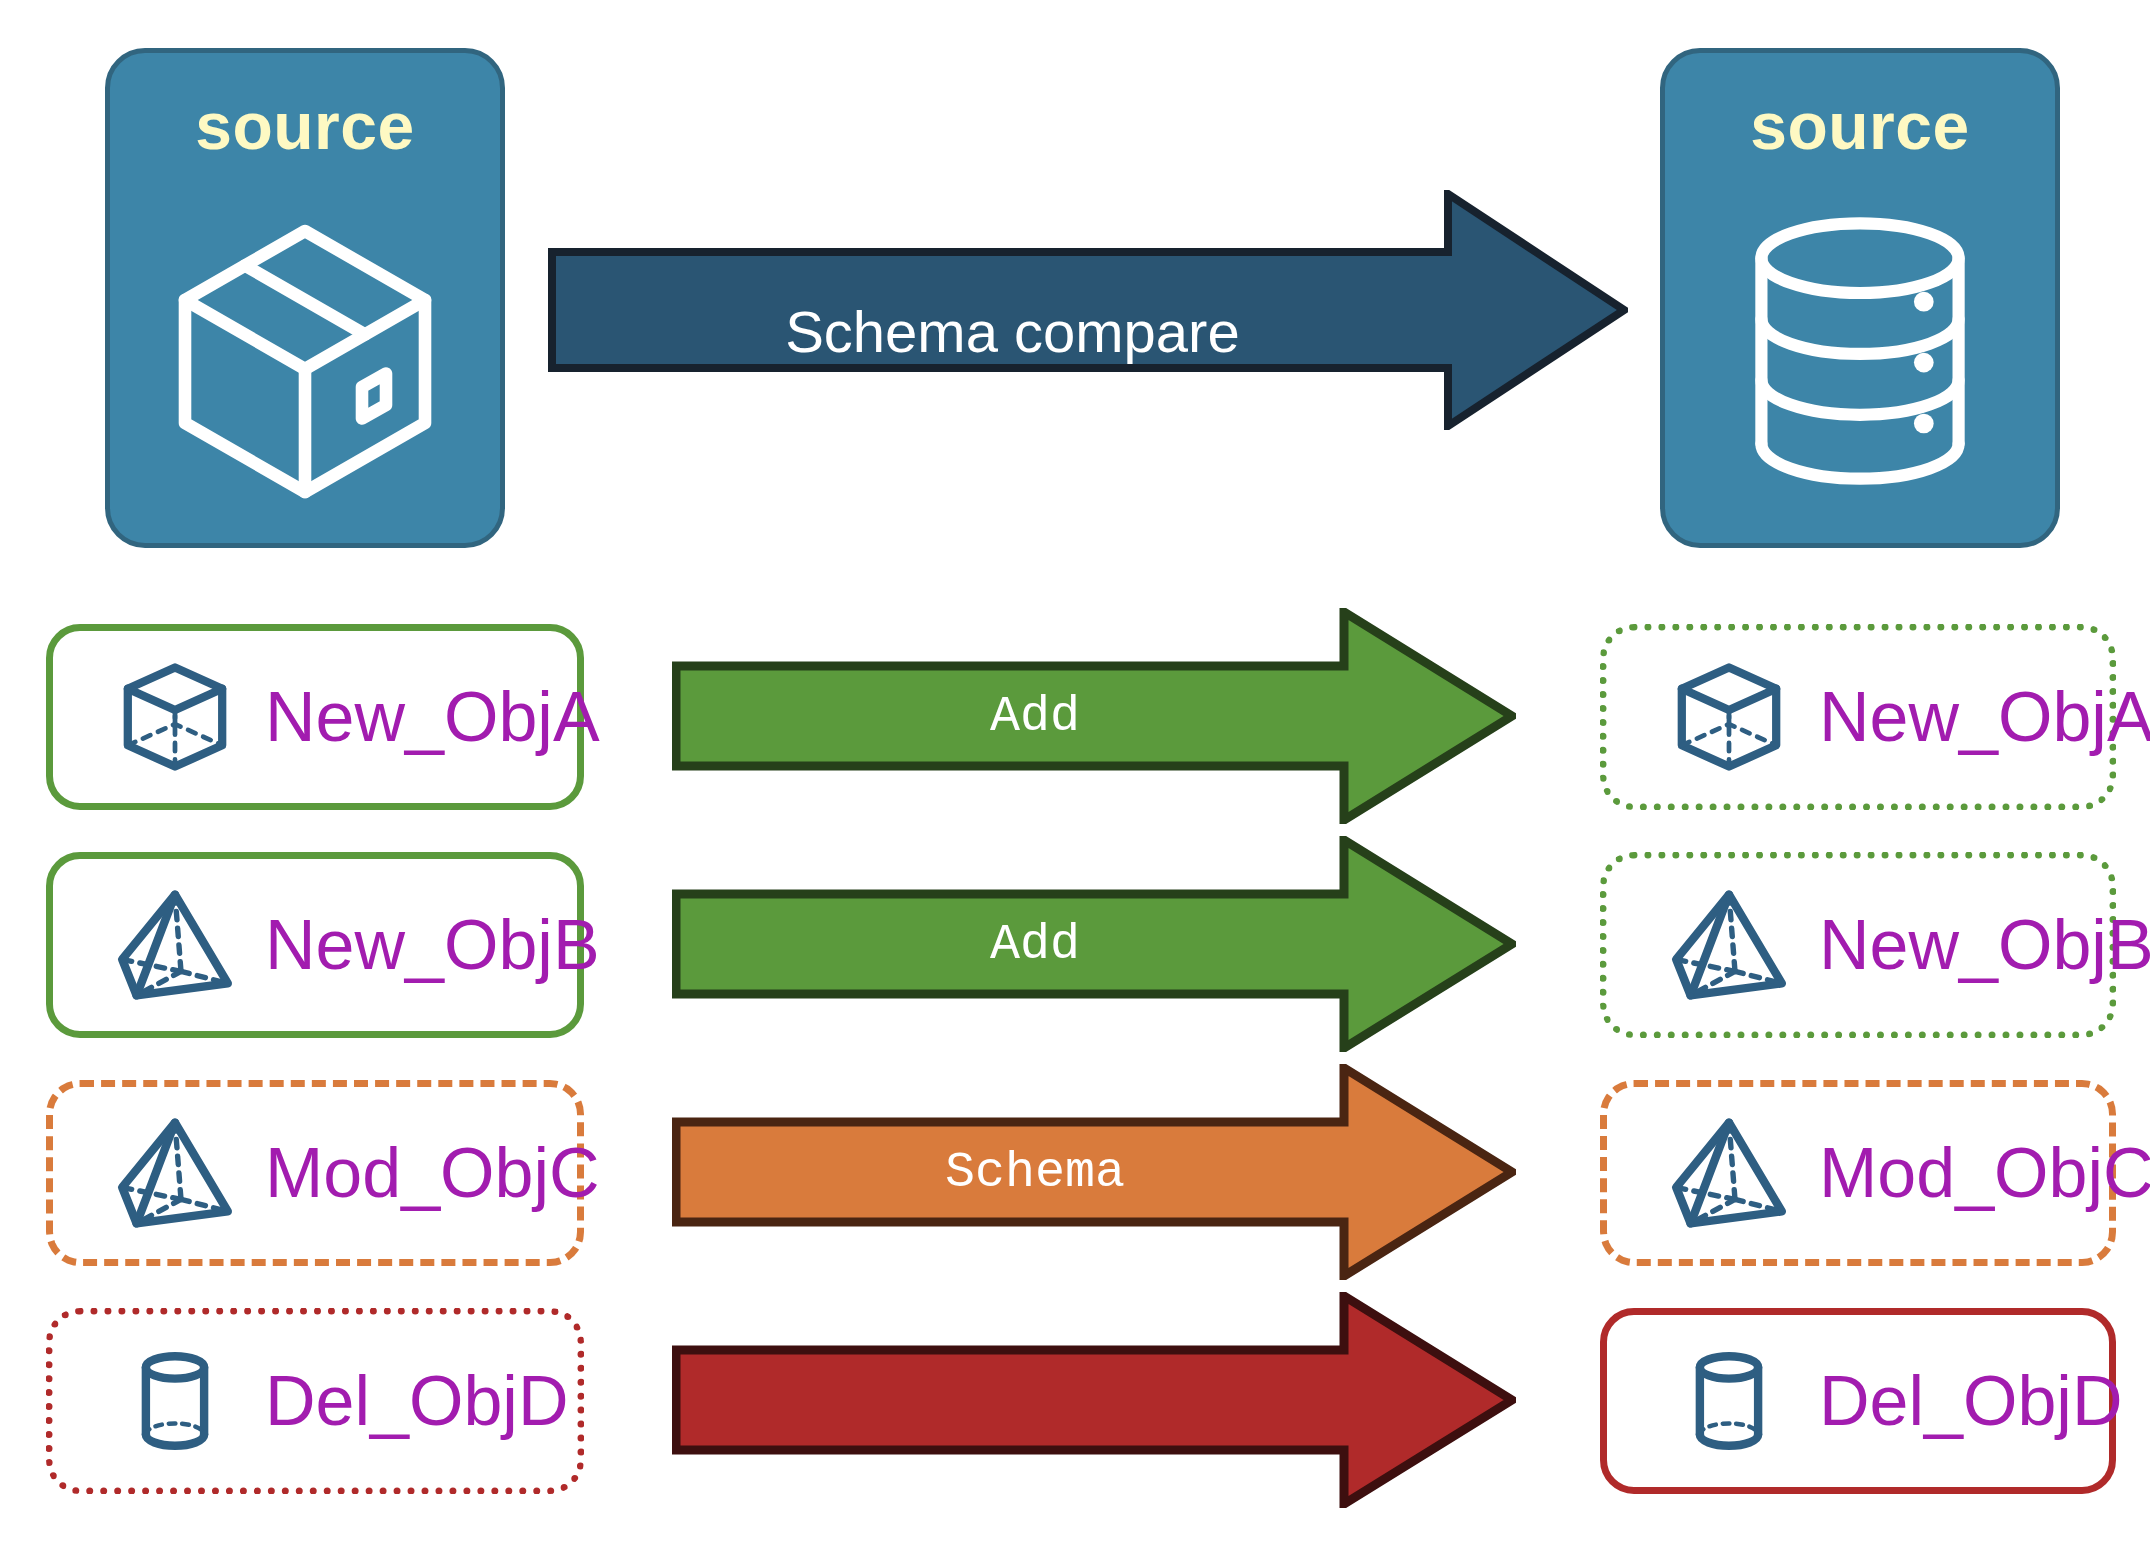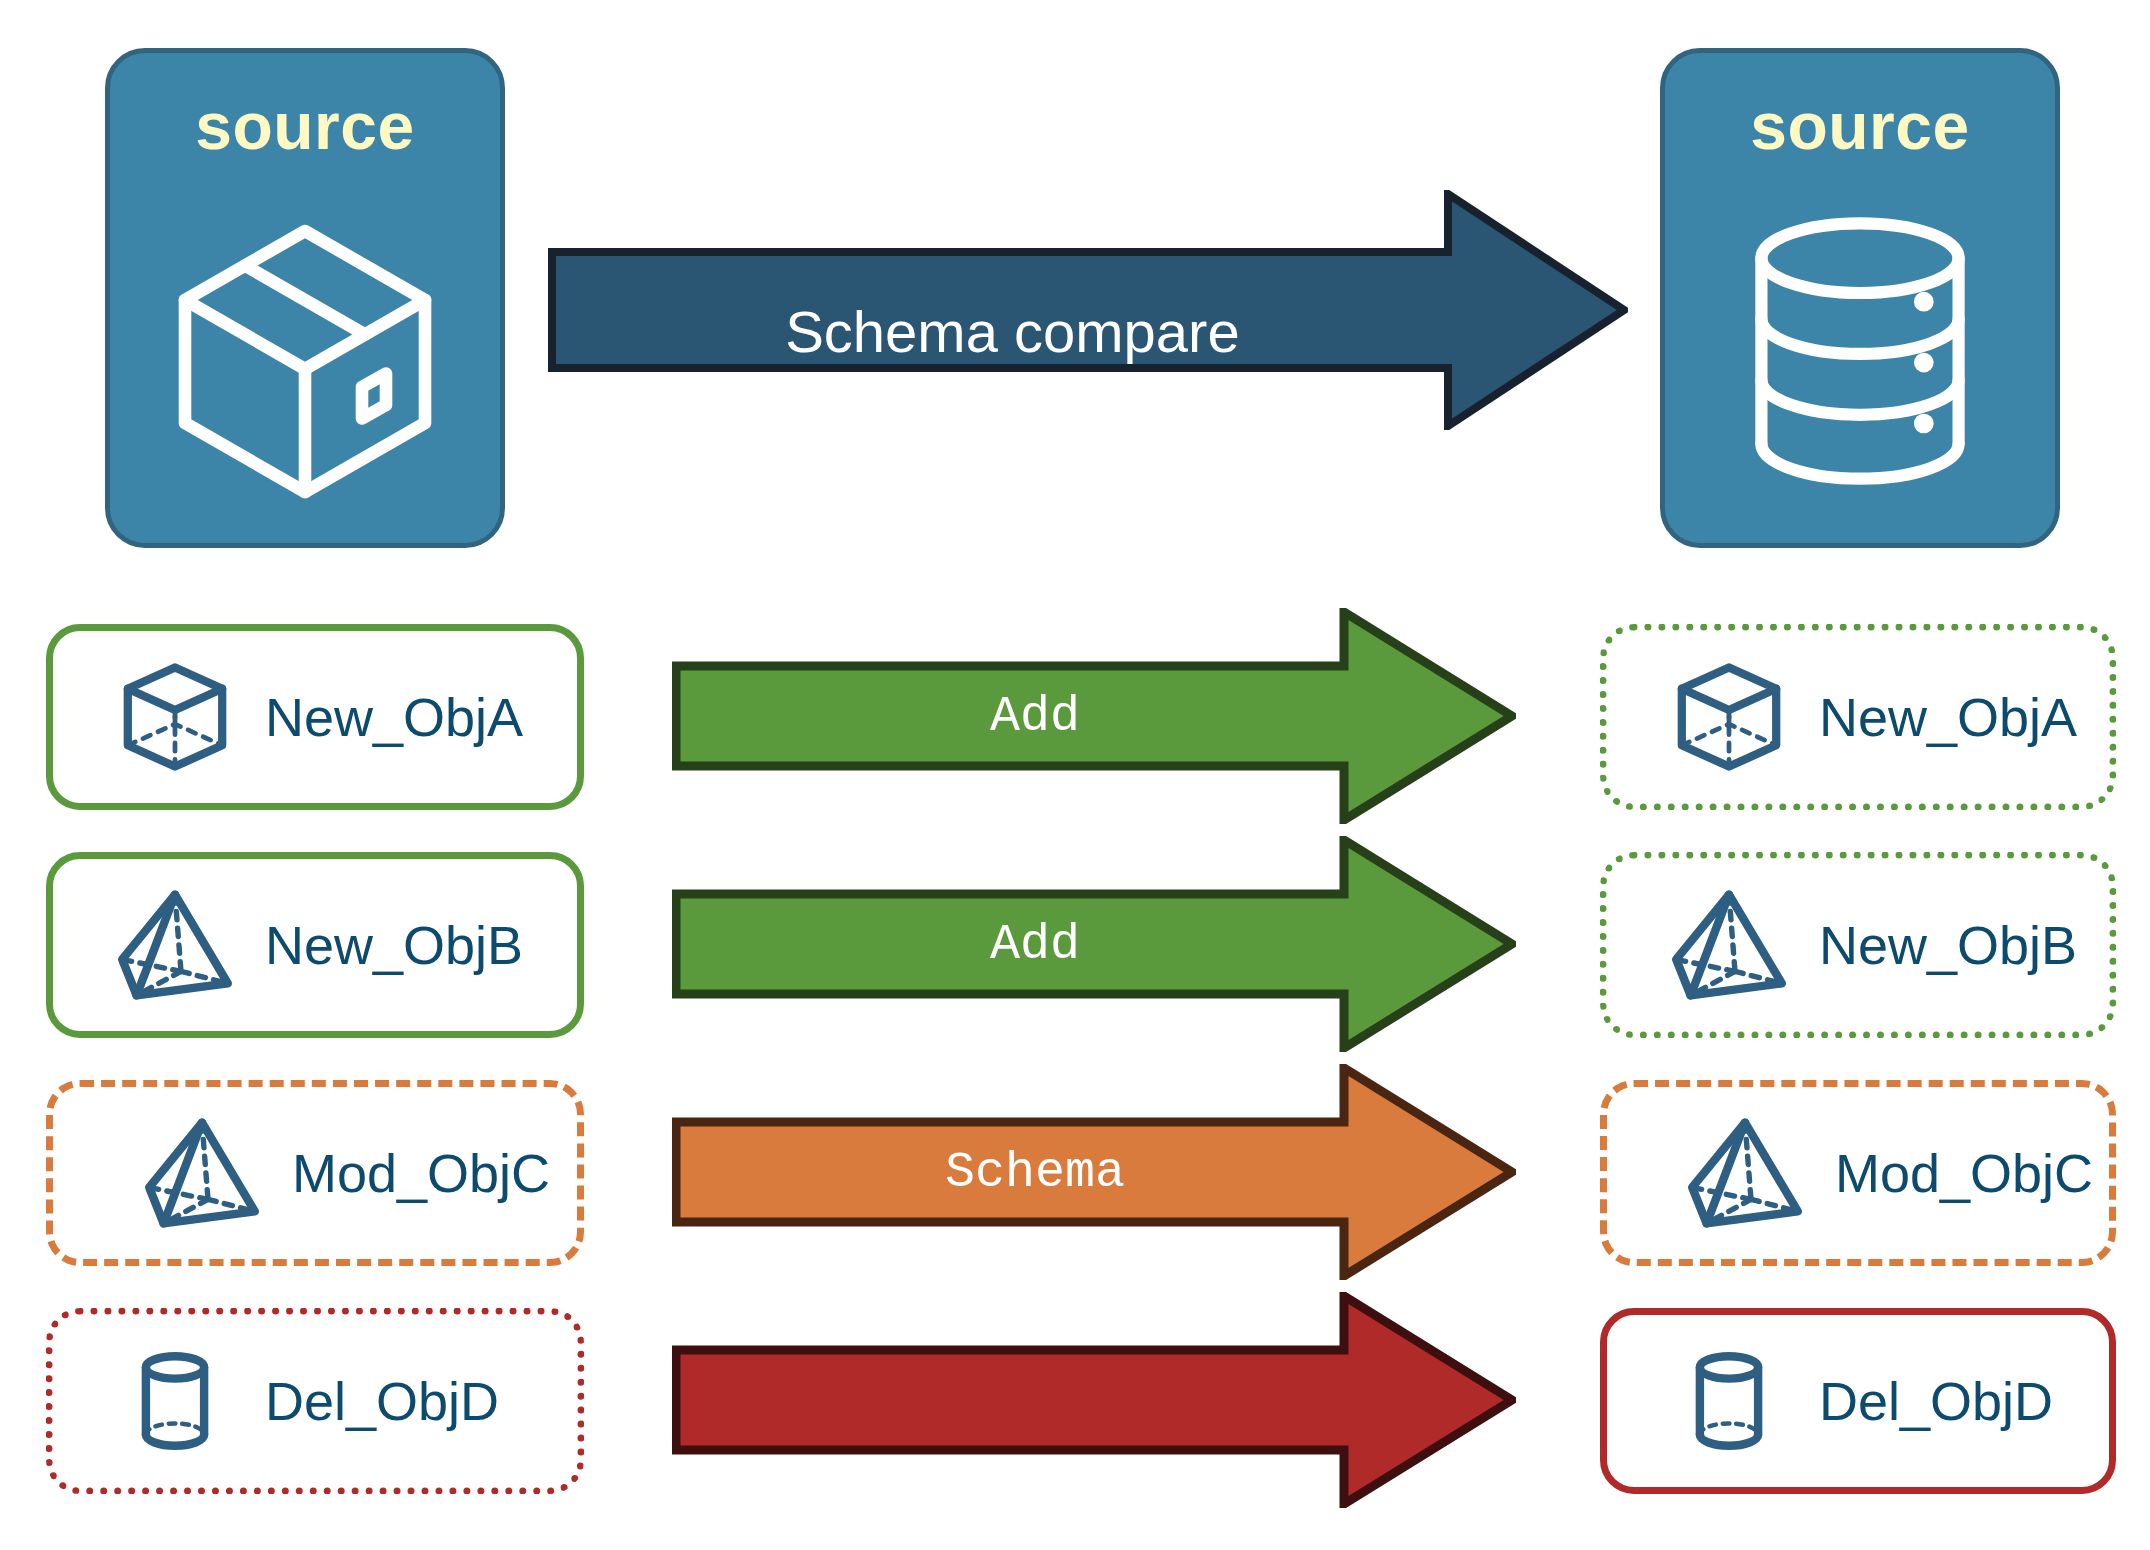--- a/index.html
+++ b/index.html
@@ -66,29 +66,29 @@
     border-width:7px;
     border-style:solid;
   }
   .obj-box .obj-icon{
     width:120px;height:120px;
     margin-left:62px;
     flex:0 0 auto;
     display:flex;align-items:center;justify-content:center;
   }
   .obj-box .obj-label{
-    font-size:54px;
-    color:#0c4a6e;
+    font-size:70px;
+    color:#a21caf;
     margin-left:30px;
     white-space:nowrap;
     line-height:1;
   }
 
   .bs-solid{border-style:solid;}
-  .bs-dashed{border-style:dashed;justify-content:center;}
+  .bs-dashed{border-style:dashed;}
   .bs-dotted{border-style:dotted;}
 
   .row-arrow{position:absolute;font-family:Liberation Mono, monospace;}
   .row-arrow .arrow-label{font-size:50px;}
 
   .right-box .obj-icon{margin-left:62px;}
 </style>
 </head>
 <body>
 

